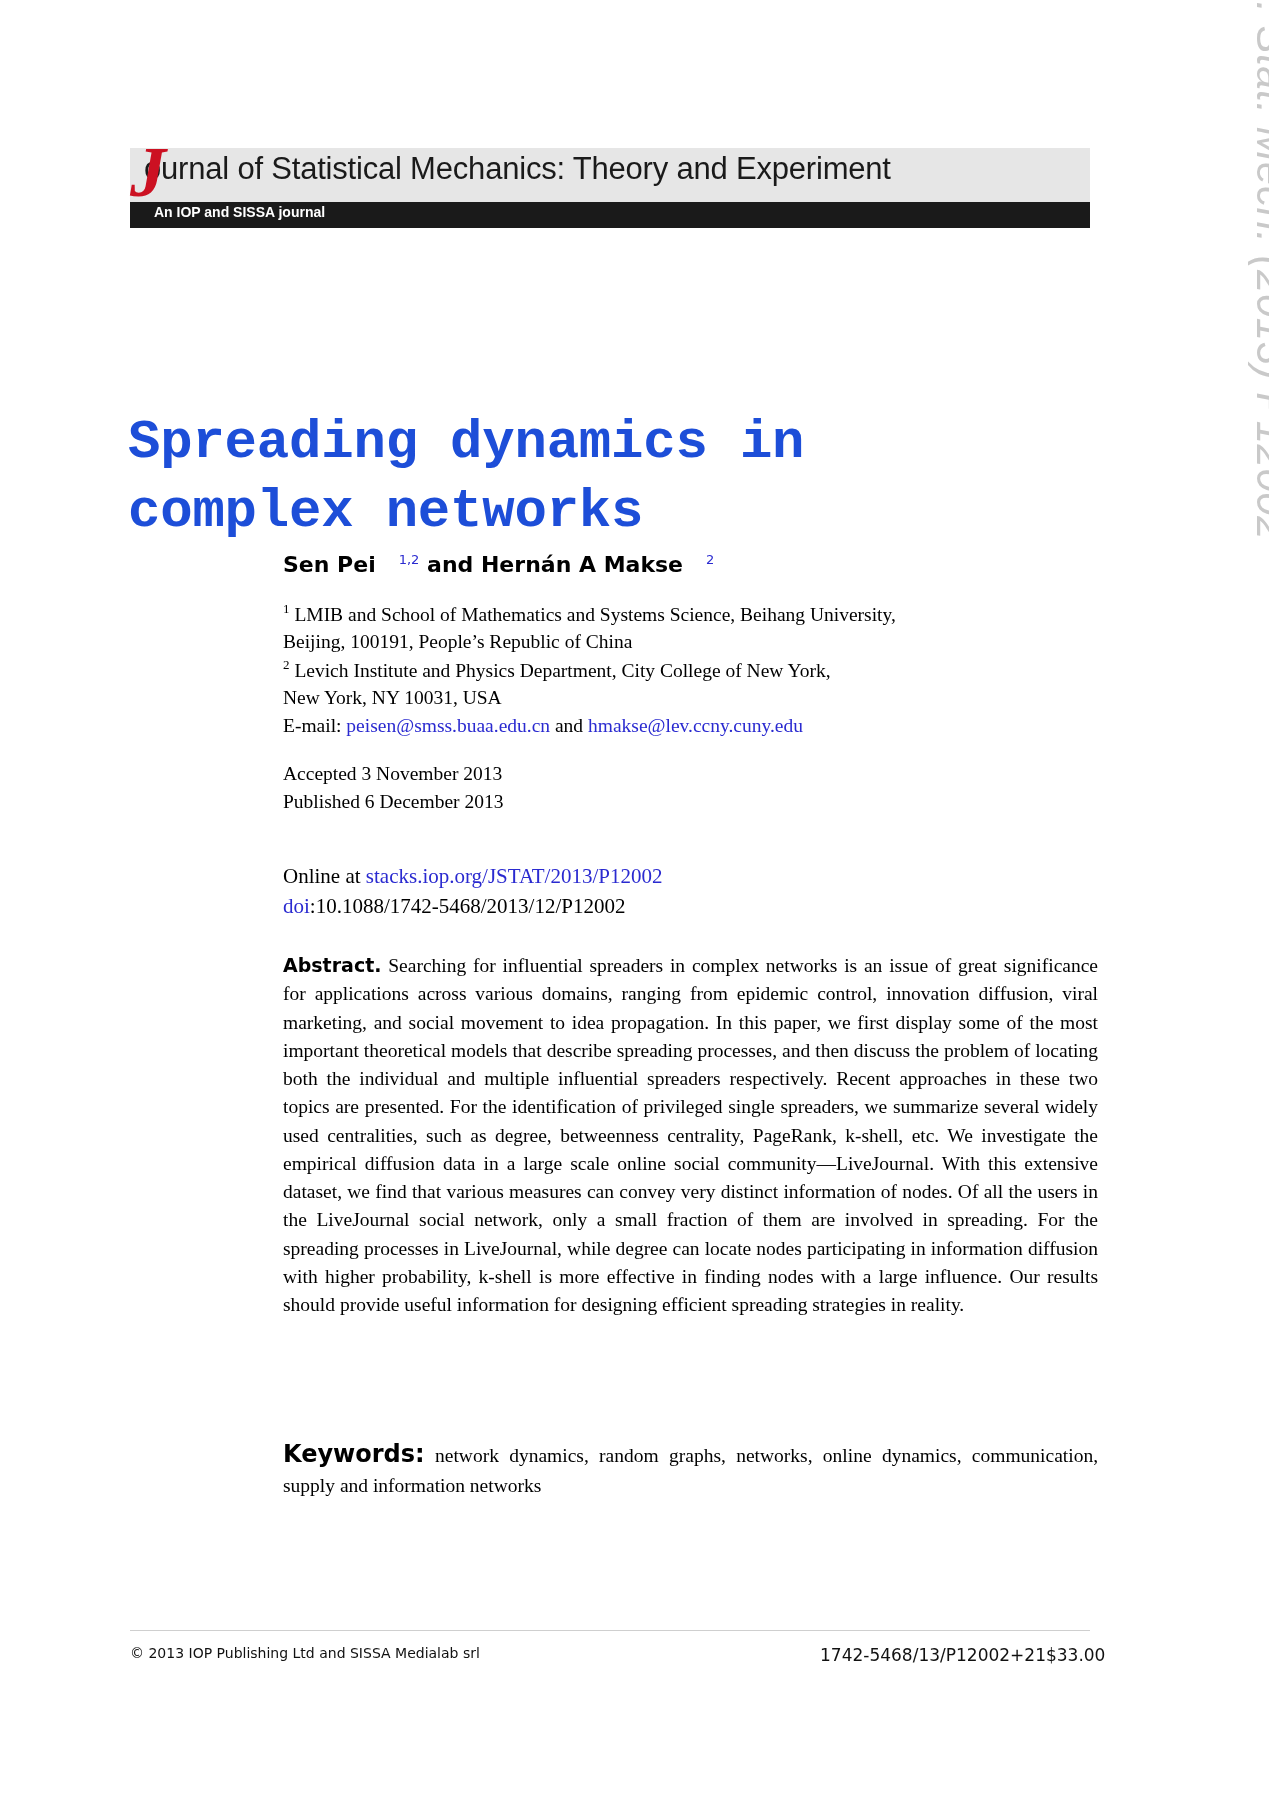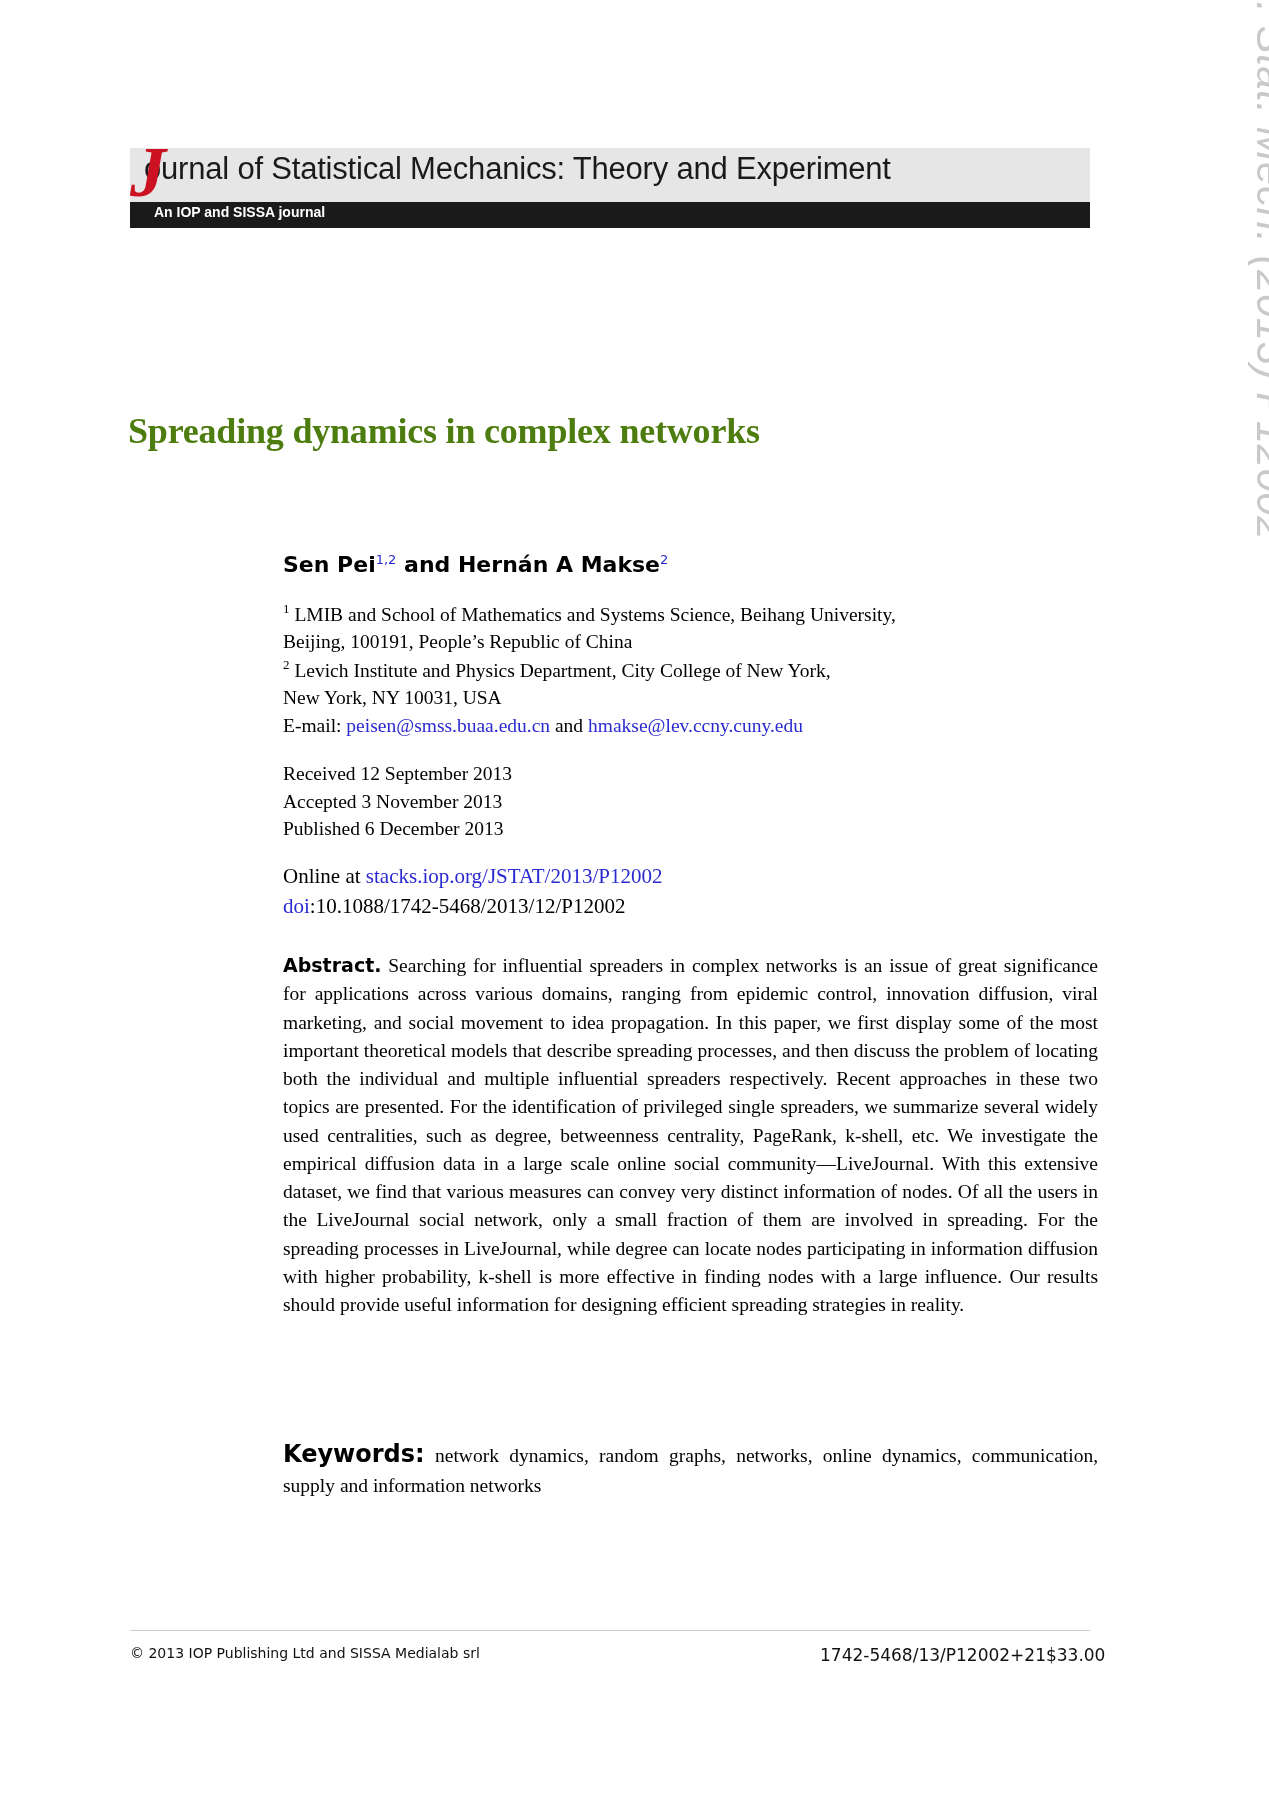--- a/index.html
+++ b/index.html
@@ -86,43 +86,44 @@
     transform: rotate(90deg) translate(0, -44px);
     letter-spacing: 0.5px;
   }
 
   
   .paper-title {
     position: absolute;
     left: 128px;
     top: 408px;
     width: 790px;
-    font-family: Liberation Serif, serif;
-    font-size: 36px;
+    font-family: Liberation Mono, monospace;
+    font-size: 54px;
     font-weight: bold;
     line-height: 1.28;
-    color: #4d7c0f;
+    color: #1d4ed8;
     letter-spacing: -0.2px;
   }
 
   
   .authors {
     position: absolute;
     left: 283px;
     top: 552px;
     width: 680px;
     font-family: "DejaVu Sans", sans-serif;
     font-size: 22px;
     font-weight: bold;
   }
   .authors sup {
     font-size: 13px;
     font-weight: normal;
     color: #2a2ad0;
     vertical-align: super;
+    margin-left: 23px;
   }
 
   .affil {
     position: absolute;
     left: 283px;
     top: 600px;
     width: 680px;
     font-size: 19.5px;
     line-height: 1.42;
   }
@@ -243,21 +244,20 @@
   </div>
   <div>
     <span>E-mail:</span>
     <a class="linky" href="#">peisen@smss.buaa.edu.cn</a>
     <span>and</span>
     <a class="linky" href="#">hmakse@lev.ccny.cuny.edu</a>
   </div>
 </div>
 
 <div class="dates">
-  <div>Received 12 September 2013</div>
   <div>Accepted 3 November 2013</div>
   <div>Published 6 December 2013</div>
 </div>
 
 <div class="online">
   <div>
     <span>Online at</span>
     <a class="linky" href="#">stacks.iop.org/JSTAT/2013/P12002</a>
   </div>
   <div>

